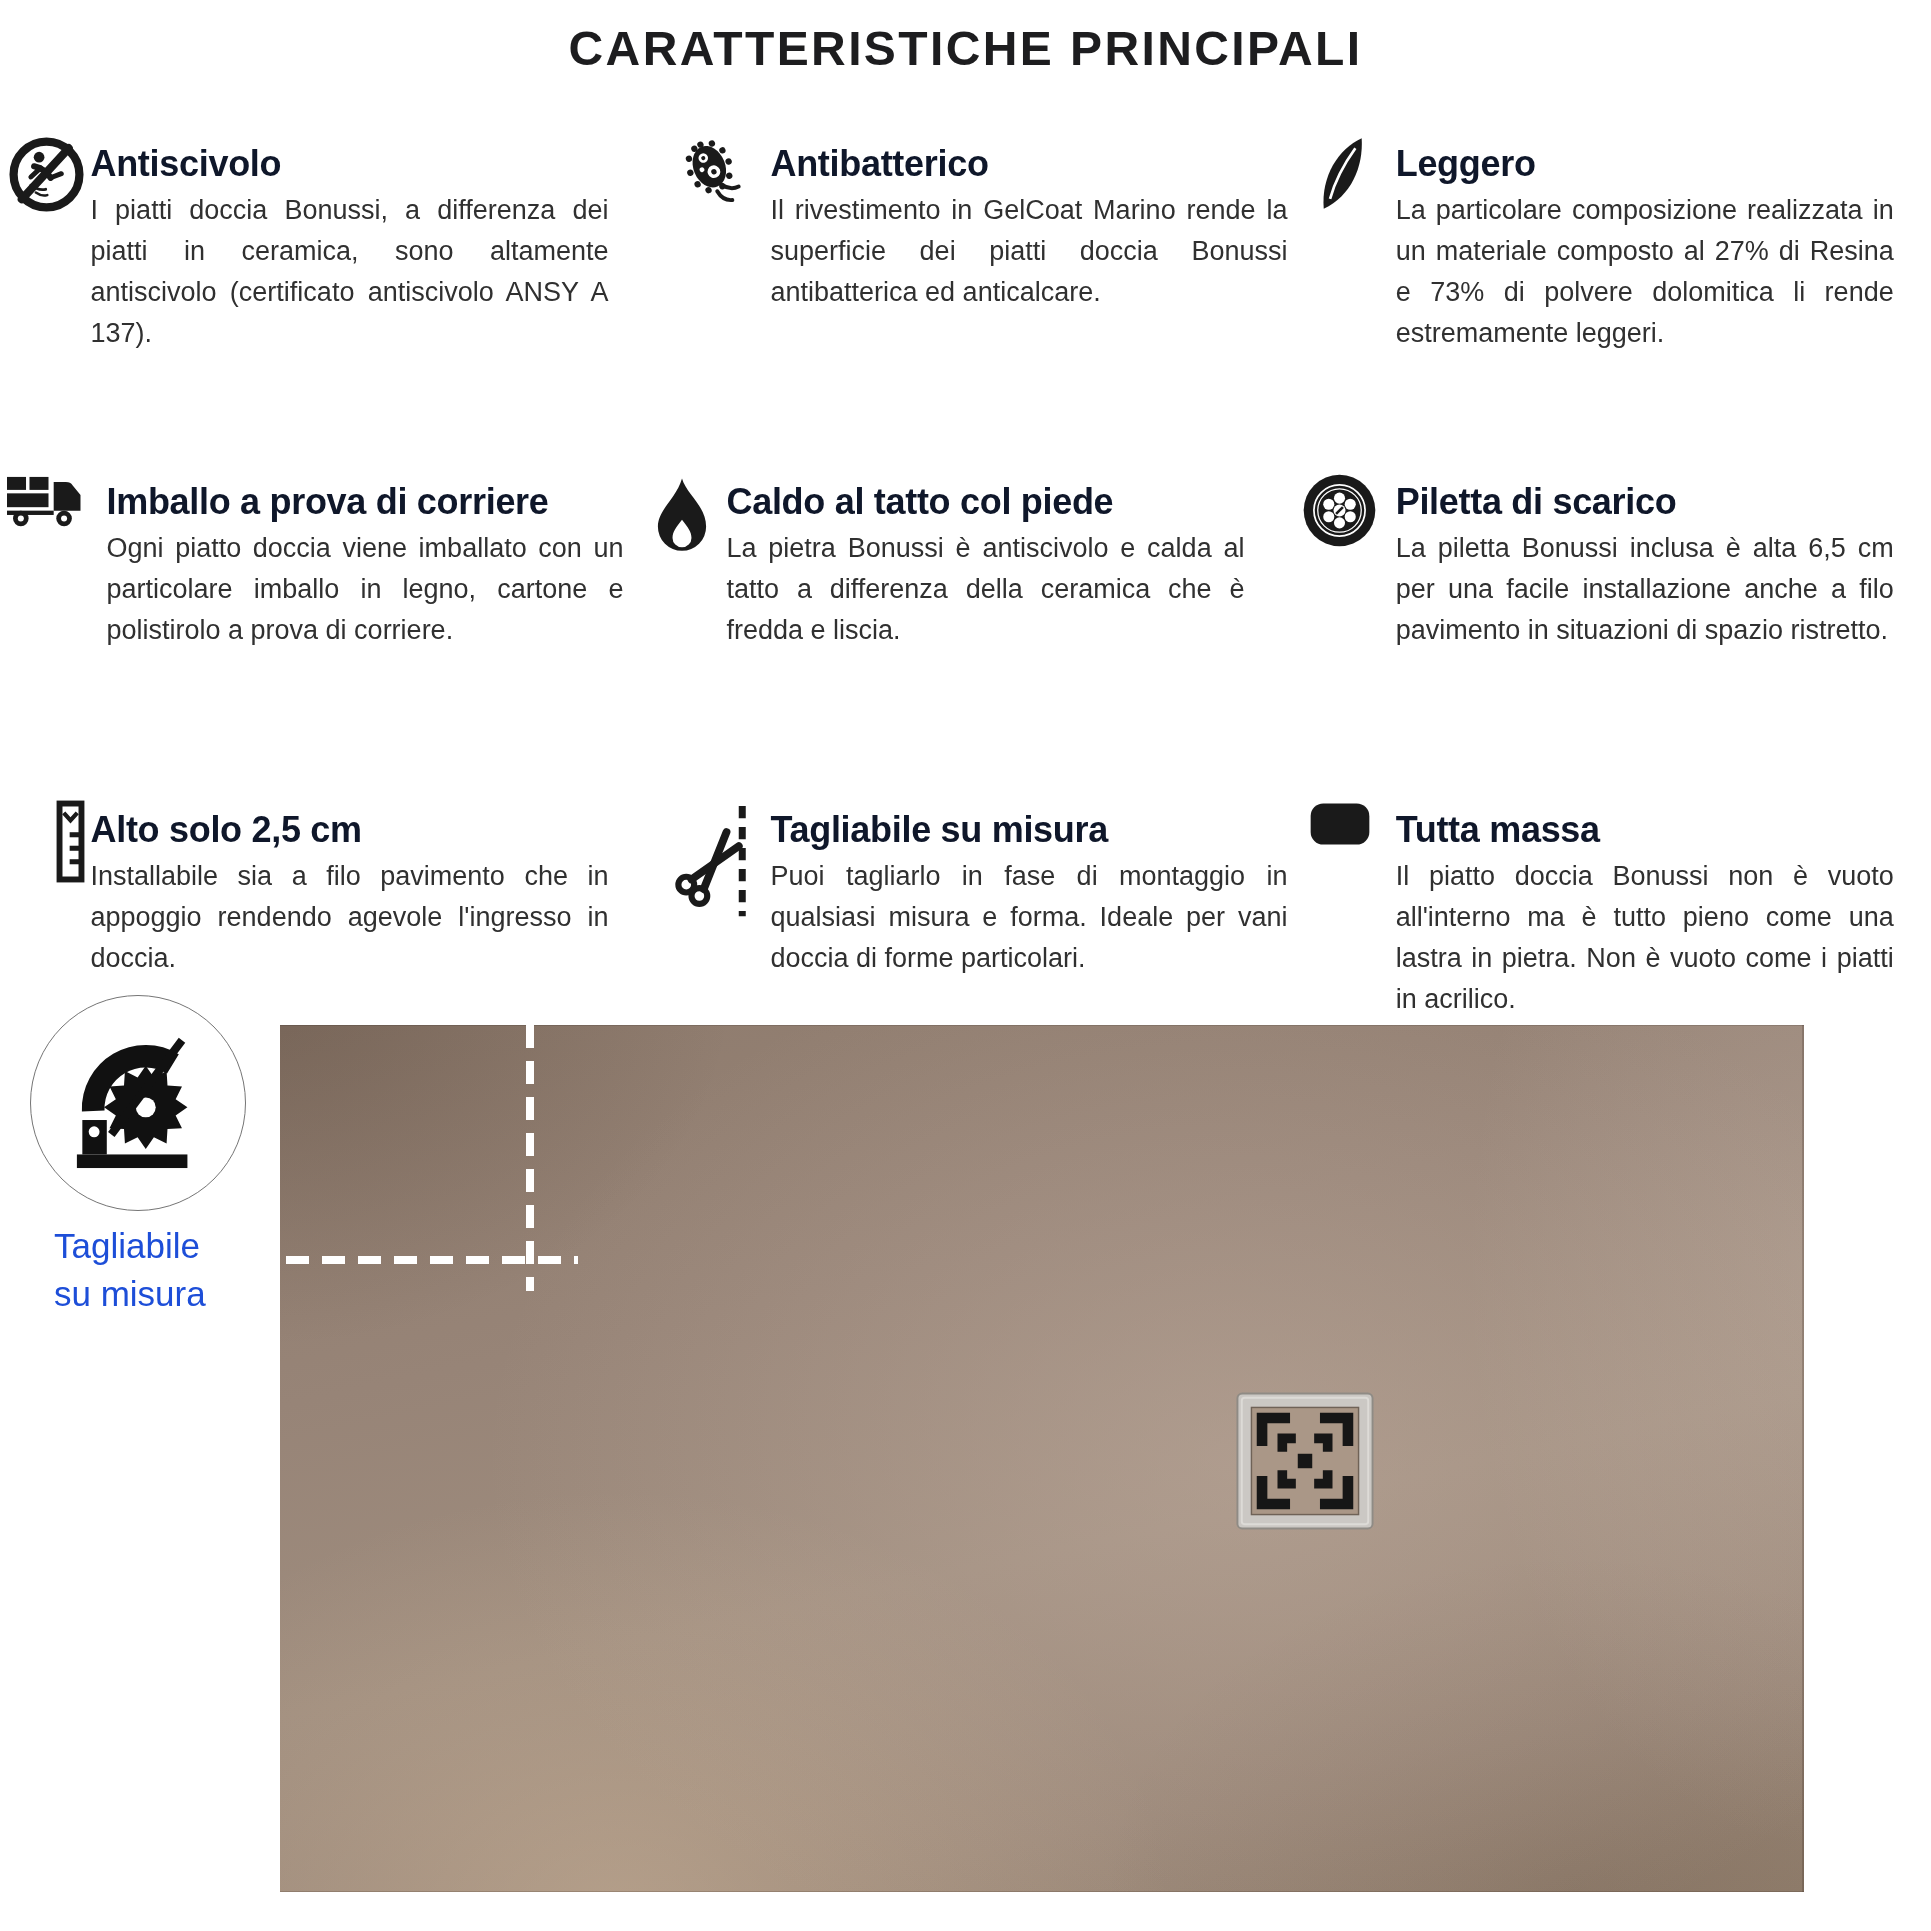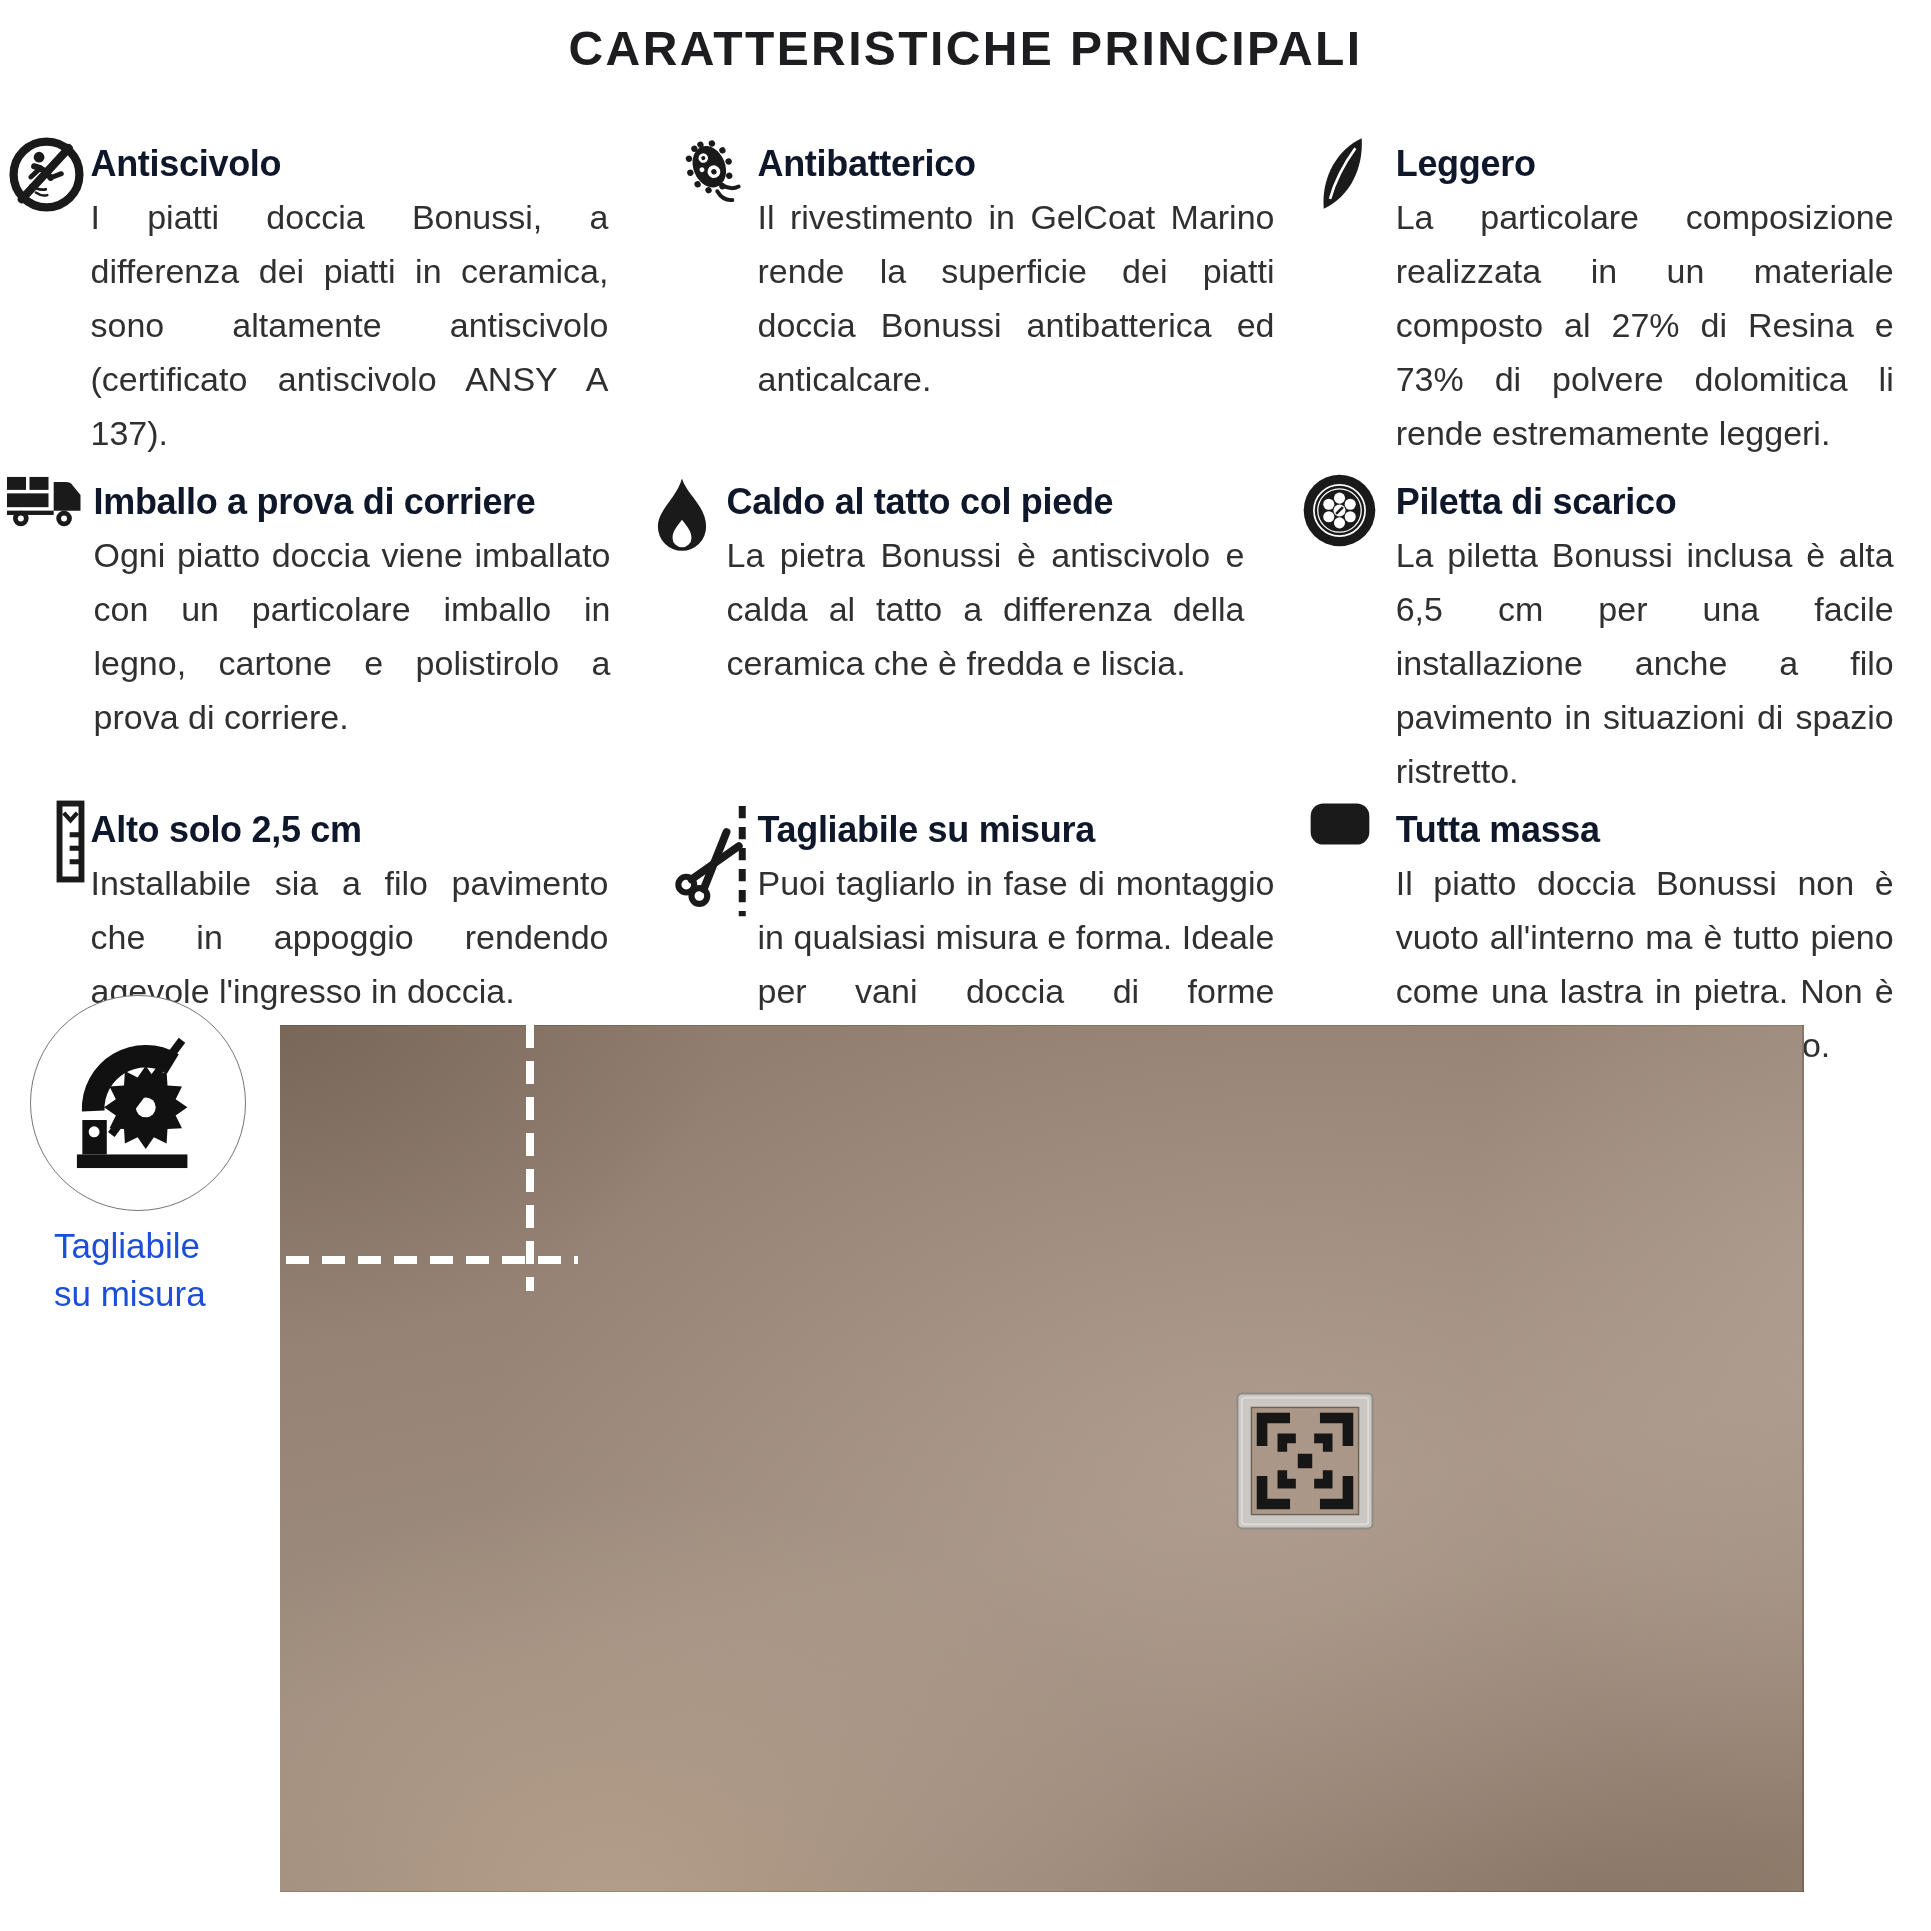--- a/index.html
+++ b/index.html
@@ -16,26 +16,26 @@
   .row1 { top:143px; } .row2 { top:481px; } .row3 { top:809px; }
   .feature { display:flex; align-items:flex-start; }
   .c1 { width:664px; } .c2 { width:636px; } .c3 { width:592px; }
   .icon-box { flex:0 0 auto; display:flex; justify-content:center; margin-top:-7.7px; }
   .c1 .icon-box { width:77px; margin-left:7.7px; margin-right:5.8px; }
   .c2 .icon-box { width:81px; margin-left:7.7px; margin-right:4.8px; }
   .c3 .icon-box { width:64px; margin-left:7.7px; margin-right:24px; }
   .icon-box.align-right { justify-content:flex-end; }
   .icon-box svg { overflow:visible; }
   .content { flex:0 0 auto; }
-  .c1 .content { width:518px; } .c2 .content { width:517px; } .c3 .content { width:498px; }
+  .c1 .content { width:518px; } .c2 .content { width:517px;margin-left:13px; } .c3 .content { width:498px; }
   .content h3 {
     font-size:36px; line-height:42px; font-weight:700; color:#0f172a;
     letter-spacing:-0.3px; white-space:nowrap; margin-bottom:4.8px;
   }
-  .content p { font-size:34px; line-height:54px; color:#303030; text-align:justify; }
+  .content p { font-size:27px; line-height:41px; color:#303030; text-align:justify; }
 
   
   .badge-circle {
     position:absolute; left:30px; top:995px; width:216px; height:216px;
     border-radius:50%; border:1.9px solid #757575; background:#ffffff;
     display:flex; align-items:center; justify-content:center;
   }
   .badge-label { position:absolute; left:54px; top:1222px; font-size:35px; line-height:48px; color:#1d4ed8; }
   .badge-label span { display:block; }
 

